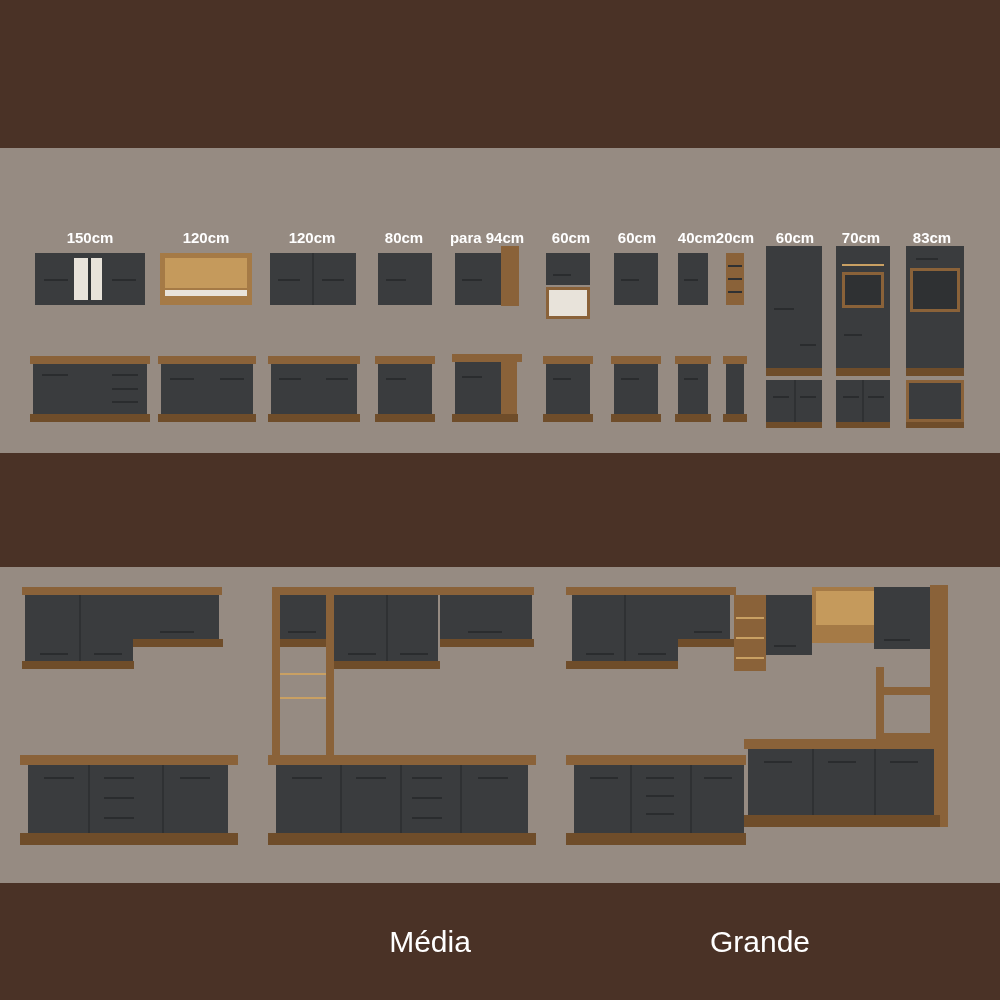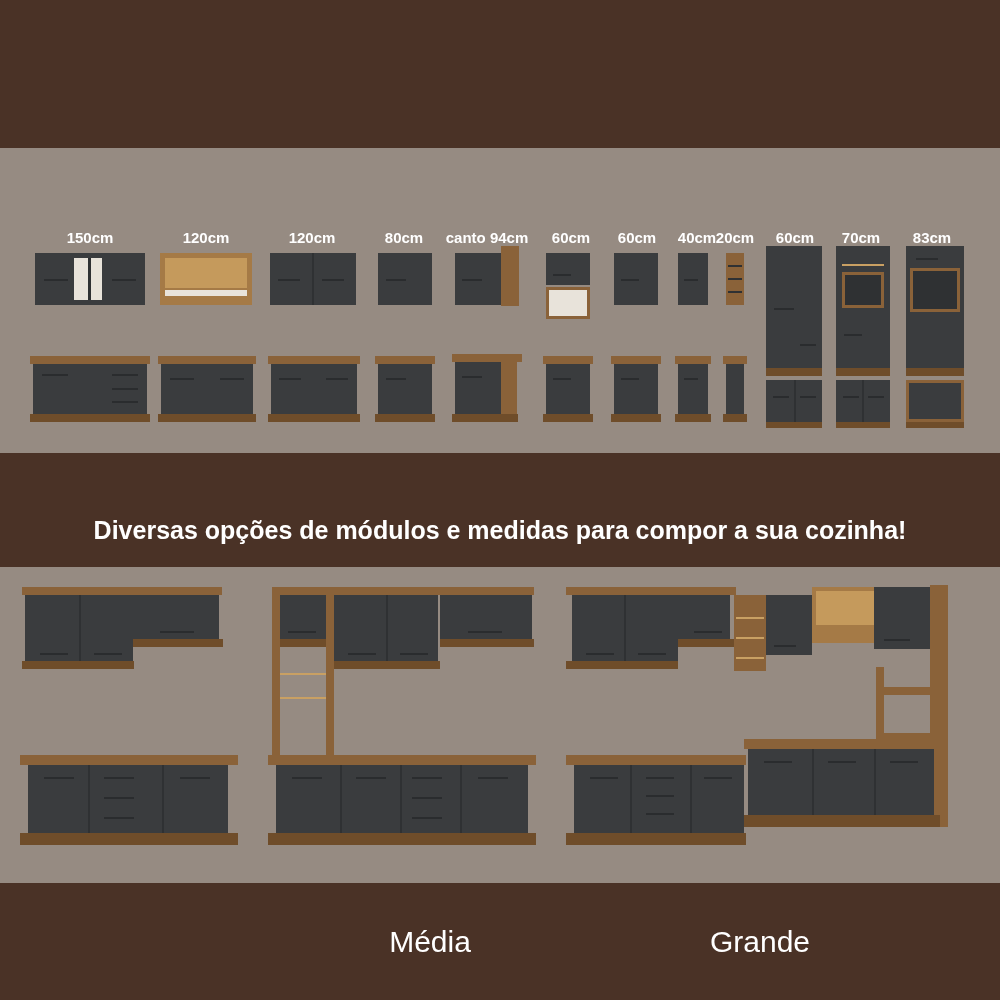--- a/index.html
+++ b/index.html
@@ -85,21 +85,21 @@
 
   <div class="header">
   </div>
 
   <div class="modules">
 
     <div class="mod-label" style="left:50px;top:81px;width:80px;">150cm</div>
     <div class="mod-label" style="left:166px;top:81px;width:80px;">120cm</div>
     <div class="mod-label" style="left:272px;top:81px;width:80px;">120cm</div>
     <div class="mod-label" style="left:366px;top:81px;width:76px;">80cm</div>
-    <div class="mod-label" style="left:432px;top:81px;width:110px;">canto 94cm</div>
+    <div class="mod-label" style="left:432px;top:81px;width:110px;">para 94cm</div>
     <div class="mod-label" style="left:541px;top:81px;width:60px;">60cm</div>
     <div class="mod-label" style="left:607px;top:81px;width:60px;">60cm</div>
     <div class="mod-label" style="left:667px;top:81px;width:60px;">40cm</div>
     <div class="mod-label" style="left:707px;top:81px;width:56px;">20cm</div>
     <div class="mod-label" style="left:765px;top:81px;width:60px;">60cm</div>
     <div class="mod-label" style="left:831px;top:81px;width:60px;">70cm</div>
     <div class="mod-label" style="left:902px;top:81px;width:60px;">83cm</div>
 
     <div class="cab dark" style="left:35px;top:105px;width:110px;height:52px;"></div>
     <div class="cab cream" style="left:74px;top:110px;width:28px;height:42px;"></div>
@@ -218,23 +218,20 @@
     <div class="hl" style="left:843px;top:248px;width:16px;"></div>
     <div class="hl" style="left:868px;top:248px;width:16px;"></div>
     <div class="cab wood-d" style="left:836px;top:274px;width:54px;height:6px;"></div>
 
     <div class="cab wood" style="left:906px;top:232px;width:58px;height:42px;"></div>
     <div class="cab dark" style="left:909px;top:235px;width:52px;height:36px;"></div>
     <div class="cab wood-d" style="left:906px;top:274px;width:58px;height:6px;"></div>
 
   </div>
 
-  <div class="slogan">
-    <span>Diversas opções de módulos e medidas para compor a sua cozinha!</span>
-  </div>
 
   <div class="kitchens">
 
     <div>
 
       <div class="cab wood" style="left:22px;top:20px;width:200px;height:8px;"></div>
       <div class="cab dark" style="left:25px;top:28px;width:108px;height:66px;"></div>
       <div class="cab darker" style="left:79px;top:28px;width:2px;height:66px;"></div>
       <div class="cab dark" style="left:133px;top:28px;width:86px;height:44px;"></div>
       <div class="cab wood-d" style="left:22px;top:94px;width:112px;height:8px;"></div>

